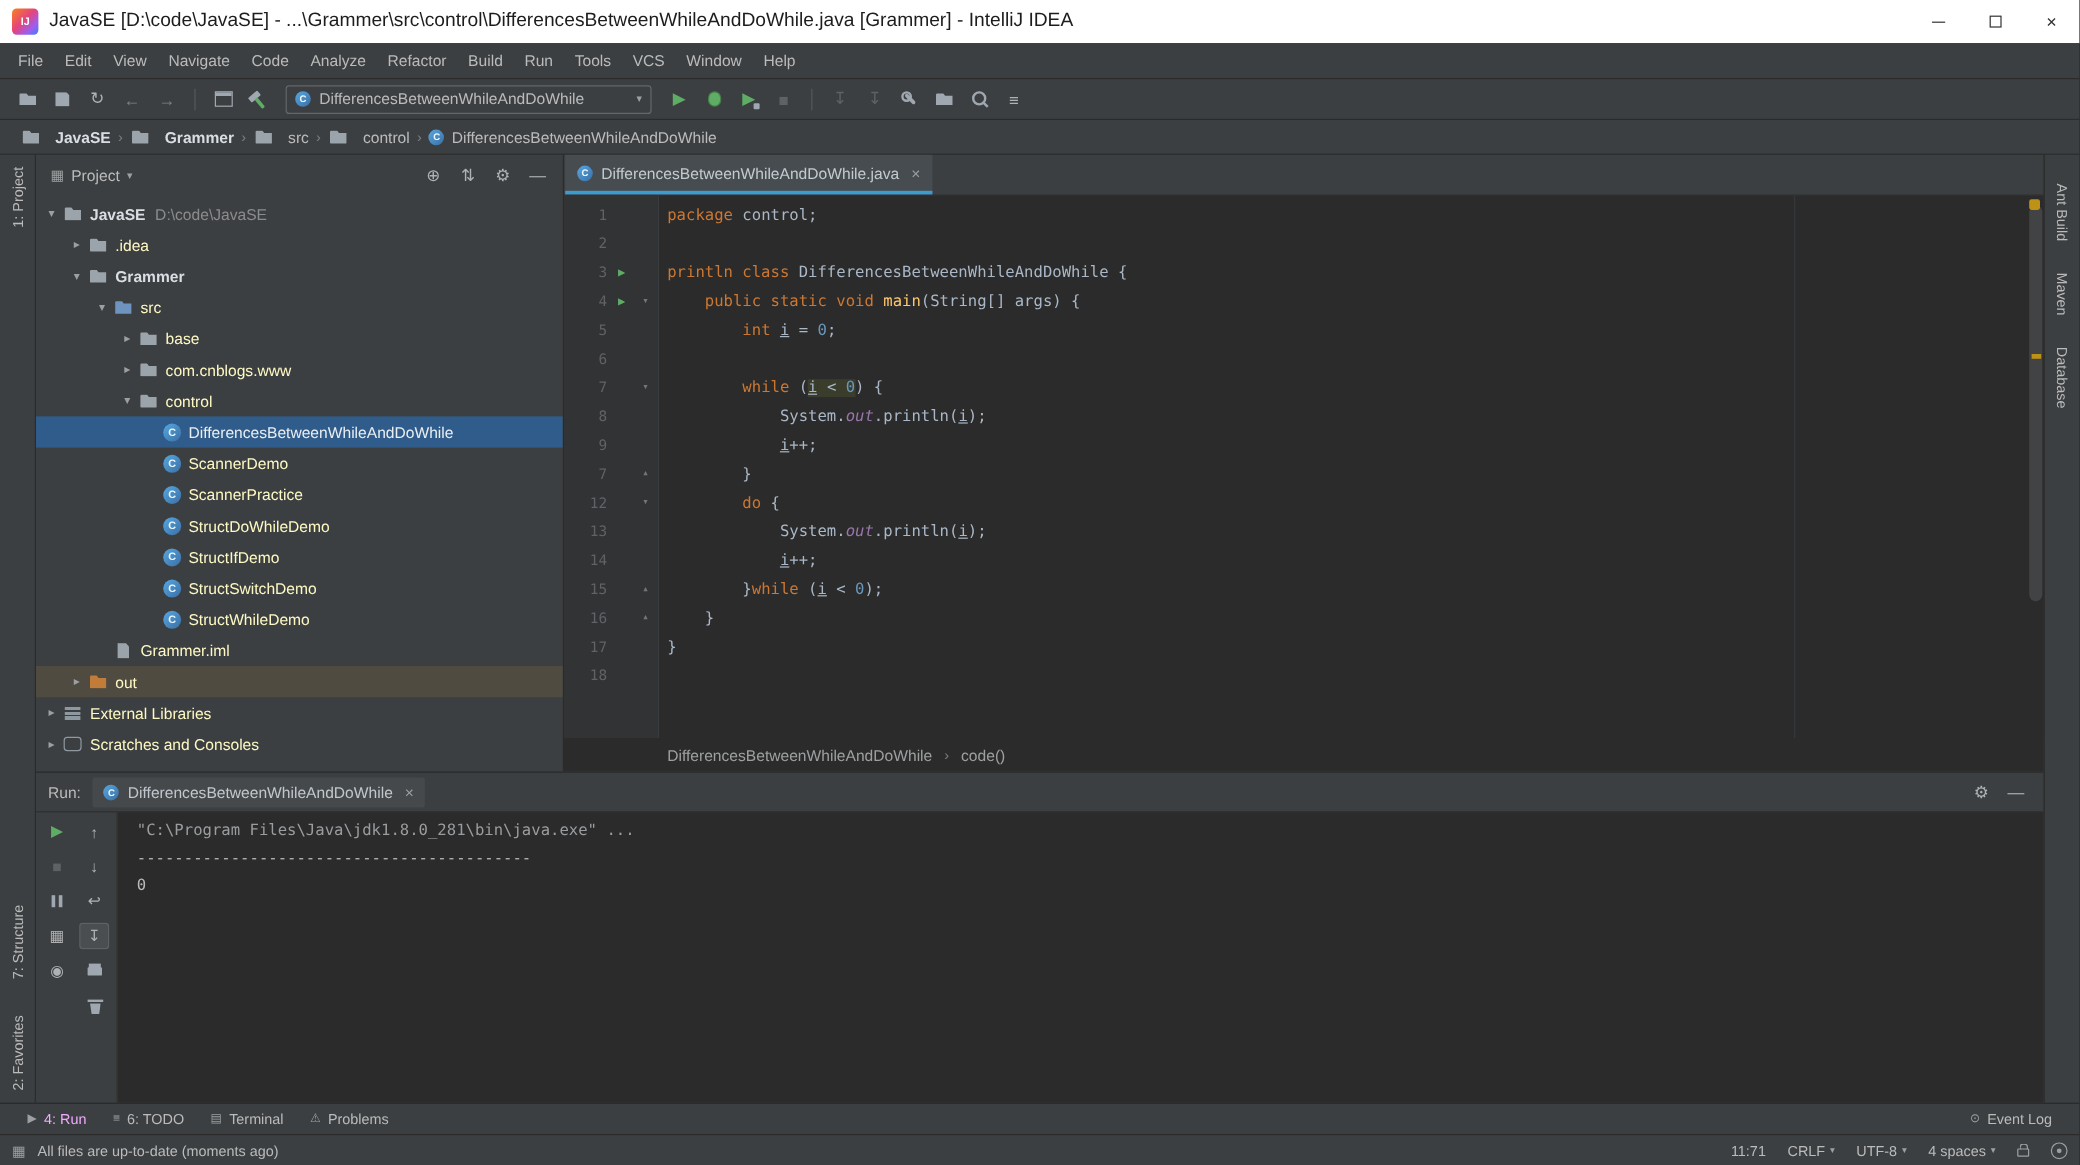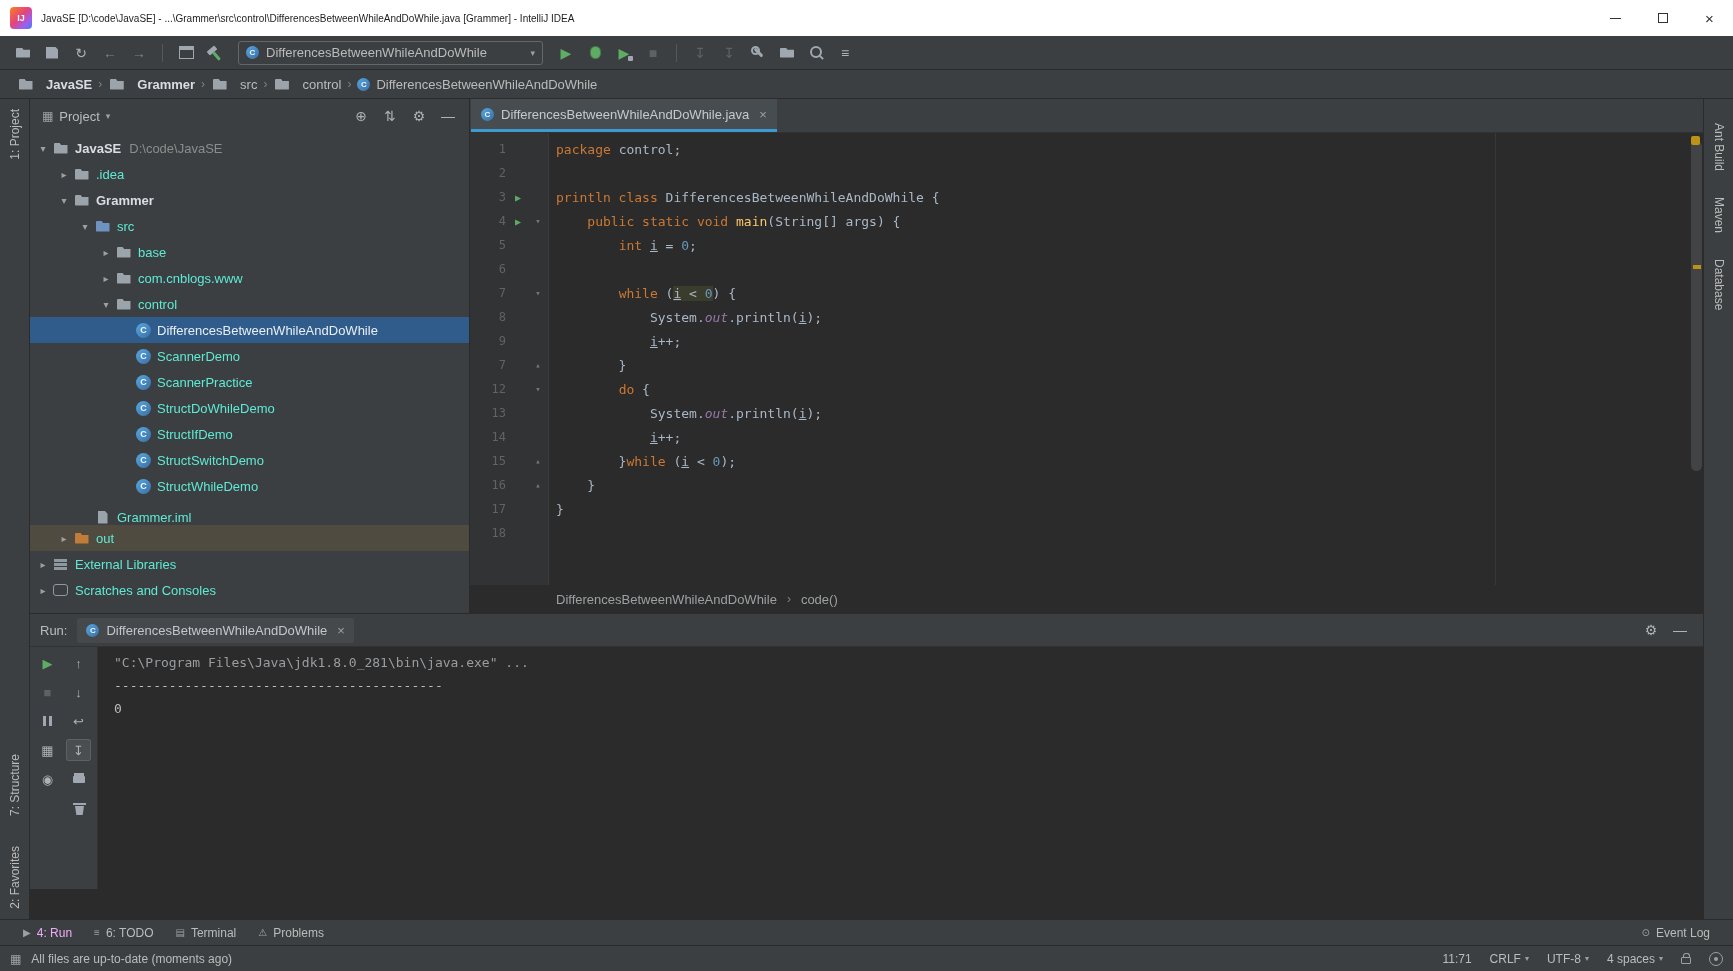--- a/index.html
+++ b/index.html
@@ -5,21 +5,21 @@
   *{margin:0;padding:0;box-sizing:border-box}
   html,body{width:1733px;height:971px;overflow:hidden;background:#2b2b2b;
     font-family:"Liberation Sans","DejaVu Sans",sans-serif;font-size:13px;color:#bbbbbb}
   .window{width:1733px;height:971px;display:flex;flex-direction:column}
 
   
   .titlebar{height:36px;background:#ffffff;display:flex;align-items:center;padding-left:10px;flex:0 0 auto}
   .app-icon{width:22px;height:22px;border-radius:4px;color:#fff;font-size:9px;font-weight:bold;
     display:flex;align-items:center;justify-content:center;margin-right:9px;
     background:linear-gradient(135deg,#fc801d,#e4447b 45%,#9e5ef0 75%,#3b82f6)}
-  .title-text{font-size:10px;color:#1d1d1d;white-space:nowrap}
+  .title-text{font-size:16px;color:#1d1d1d;white-space:nowrap}
   .win-controls{margin-left:auto;display:flex;height:100%}
   .win-btn{width:47px;height:100%;display:flex;align-items:center;justify-content:center;color:#333;font-size:15px}
   .win-btn .bar{width:11px;height:1px;background:#333}
   .win-btn .sq{width:10px;height:10px;border:1px solid #333}
 
   
   .menubar{height:30px;background:#3c3f41;display:flex;align-items:center;padding:0 6px;border-bottom:1px solid #2b2b2b;flex:0 0 auto}
   .menu-item{padding:0 9px;height:100%;display:flex;align-items:center;color:#bbbbbb}
 
   
@@ -60,21 +60,21 @@
   .panel-title .glyph{color:#9da0a2;font-size:12px}
   .panel-title .arrow{font-size:9px;color:#9da0a2}
   .ph-spacer{flex:1}
   .tree{flex:1;overflow:hidden;padding-top:2px}
   .tree-row{height:26px;display:flex;align-items:center;white-space:nowrap}
   .tree-row.selected{background:#2F5C8A}
   .tree-row.selected .tree-label{color:#e9eef3}
   .tree-row.rowhl{background:#4F4B41}
   .tree-arrow{width:18px;text-align:center;color:#9da0a2;font-size:10px;flex:0 0 auto}
   .tree-icon{width:17px;height:16px;margin-right:6px;display:inline-flex;align-items:center;justify-content:center;flex:0 0 auto}
-  .tree-label{color:#5eead4}
+  .tree-label{color:#fef9c3}
   .tree-label.bold{color:#d8dee3;font-weight:bold}
   .tree-hint{color:#8c8c8c;margin-left:8px}
 
   
   .fshape::before{content:"";width:14px;height:11px;background:#9BA3AB;border-radius:1px;
     clip-path:polygon(0 0,42% 0,54% 22%,100% 22%,100% 100%,0 100%)}
   .ti-src::before{background:#6E93BE}
   .ti-excluded::before{background:#C07C38}
   .ti-class{width:15px;height:15px;border-radius:50%;background:linear-gradient(135deg,#56a8e0,#3b6ea5);
     color:#eef6fd;font-size:9px;font-weight:bold;display:inline-flex;align-items:center;justify-content:center}
@@ -181,20 +181,35 @@
         </div>
       <div class="win-btn">
           <span class="sq"></span>
         </div>
       <div class="win-btn">
           <span>×</span>
         </div>
     </div>
   </div>
 
+  <div class="menubar">
+      <span class="menu-item">File</span>
+      <span class="menu-item">Edit</span>
+      <span class="menu-item">View</span>
+      <span class="menu-item">Navigate</span>
+      <span class="menu-item">Code</span>
+      <span class="menu-item">Analyze</span>
+      <span class="menu-item">Refactor</span>
+      <span class="menu-item">Build</span>
+      <span class="menu-item">Run</span>
+      <span class="menu-item">Tools</span>
+      <span class="menu-item">VCS</span>
+      <span class="menu-item">Window</span>
+      <span class="menu-item">Help</span>
+    </div>
 
   <div class="toolbar">
     <span class="icrow">
         <span class="ic css-folder"></span>
         <span class="ic css-save"></span>
         <span class="ic">↻</span>
         <span class="ic dim">←</span>
         <span class="ic dim">→</span>
         <span class="tsep"></span>
         <span class="ic css-window"></span>
@@ -340,21 +355,21 @@
               <div class="tree-row" style="padding-left: 88px;">
                 <span class="tree-arrow"></span>
                 <span class="tree-icon ti-class">C</span>
                 <span class="tree-label">StructSwitchDemo</span>
               </div>
               <div class="tree-row" style="padding-left: 88px;">
                 <span class="tree-arrow"></span>
                 <span class="tree-icon ti-class">C</span>
                 <span class="tree-label">StructWhileDemo</span>
               </div>
-              <div class="tree-row" style="padding-left: 46px; align-items: flex-end;">
+              <div class="tree-row" style="padding-left: 46px;">
                 <span class="tree-arrow"></span>
                 <span class="tree-icon ti-file"></span>
                 <span class="tree-label">Grammer.iml</span>
               </div>
               <div class="tree-row rowhl" style="padding-left: 25px;">
                 <span class="tree-arrow">▸</span>
                 <span class="tree-icon fshape ti-excluded"></span>
                 <span class="tree-label">out</span>
               </div>
               <div class="tree-row" style="padding-left: 4px;">

